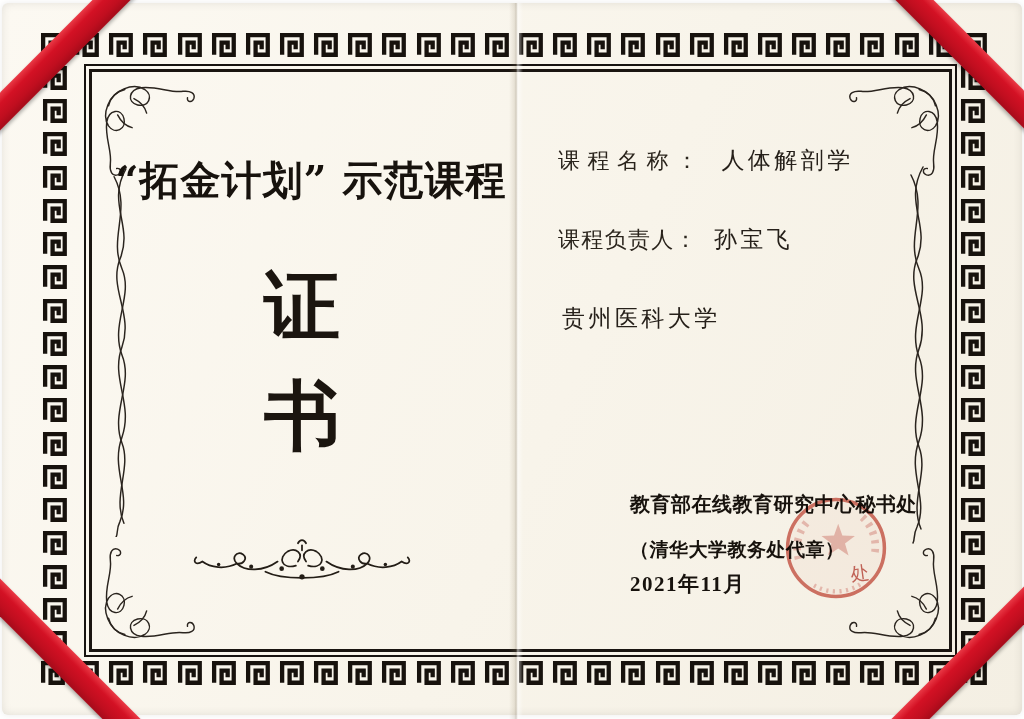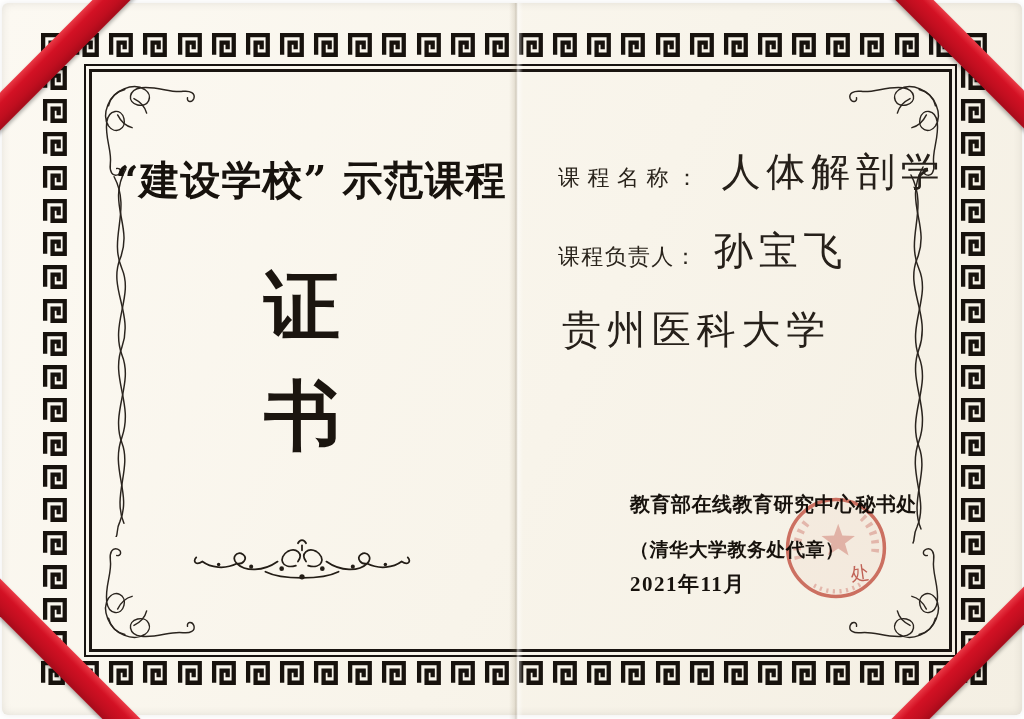--- a/index.html
+++ b/index.html
@@ -40,21 +40,21 @@
   }
   .certword{
     position:absolute;left:220px;top:248px;width:160px;text-align:center;
     font-size:76px;font-weight:800;color:#1b150f;line-height:110px;
   }
   
   .fields{position:absolute;left:556px;top:142px;}
   .field-row{height:34px;margin-bottom:45px;display:flex;align-items:baseline;color:#2a241c;white-space:nowrap;gap:12px;}
   .field-label{font-size:22px;letter-spacing:0.06em;}
   .field-label.spread{letter-spacing:0.34em;}
-  .field-value{font-size:39px;letter-spacing:0.15em;margin-left:4px;color:#26201a;}
+  .field-value{font-size:23px;letter-spacing:0.15em;margin-left:4px;color:#26201a;}
   
   .issuer{position:absolute;left:628px;top:488px;width:315px;text-align:left;color:#17120d;font-weight:700;font-family:Liberation Serif, serif;}
   .issuer-org{font-size:20px;letter-spacing:0.5px;white-space:nowrap;}
   .issuer-note{font-size:19px;margin-top:19px;letter-spacing:0.5px;}
   .issuer-date{font-size:21px;margin-top:7px;letter-spacing:1.5px;}
   
   .stamp{position:absolute;left:779px;top:490px;width:110px;height:110px;mix-blend-mode:multiply;opacity:0.88;}
   
   .fold{
     position:absolute;left:507px;top:0;width:14px;height:719px;
@@ -405,21 +405,21 @@
         <path d="M12,12 C30,46 6,74 20,106 C32,134 8,162 20,194 C32,224 8,252 20,284 C30,310 10,338 22,366"></path>
       </g>
     </svg>
     <svg class="braid right" viewBox="0 0 36 380" width="36" height="390">
       <g fill="none" stroke="#2a241e" stroke-width="1.5" stroke-linecap="round">
         <path d="M24,4 C4,40 32,62 18,96 C6,126 32,152 20,186 C8,218 32,244 20,278 C8,310 30,336 18,364 C14,372 16,377 14,380"></path>
         <path d="M12,12 C30,46 6,74 20,106 C32,134 8,162 20,194 C32,224 8,252 20,284 C30,310 10,338 22,366"></path>
       </g>
     </svg>
 
-    <div class="title">“建设学校” 示范课程</div>
+    <div class="title">“拓金计划” 示范课程</div>
     <div class="certword">
       <div>证</div>
       <div>书</div>
     </div>
     <svg class="divider" viewBox="0 0 240 46" width="244" height="47">
       <g fill="none" stroke="#231d16" stroke-width="1.7" stroke-linecap="round">
         <path d="M114,30 C100,34 96,22 106,16 C114,12 122,18 116,26"></path>
         <path d="M126,30 C140,34 144,22 134,16 C126,12 118,18 124,26"></path>
         <path d="M116,8 C118,4 122,4 124,8"></path>
         <path d="M120,10 L120,15"></path>

